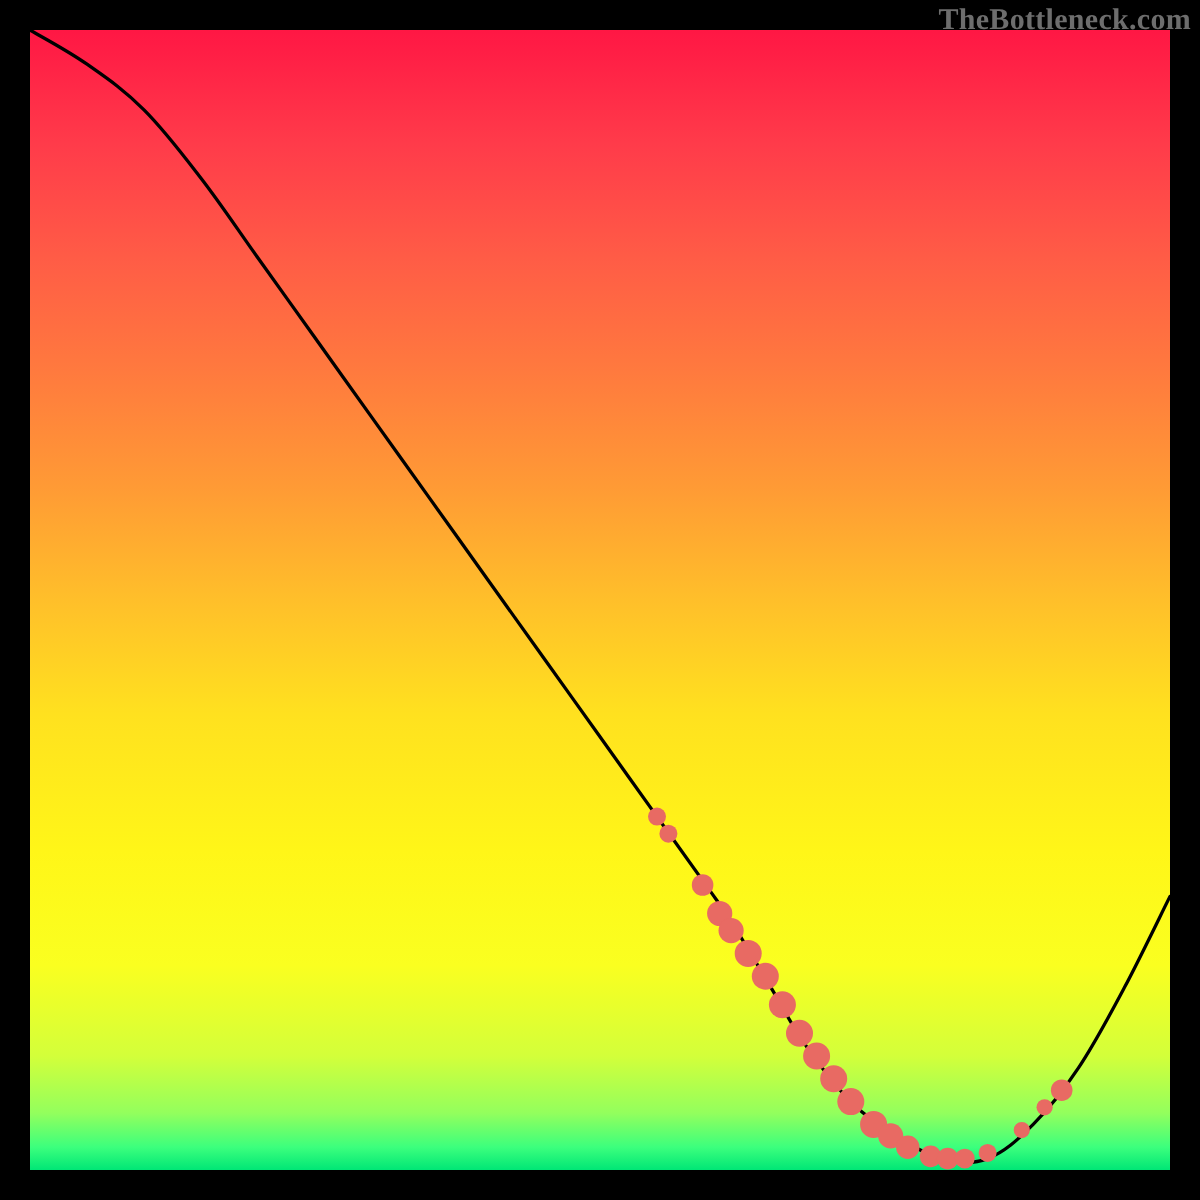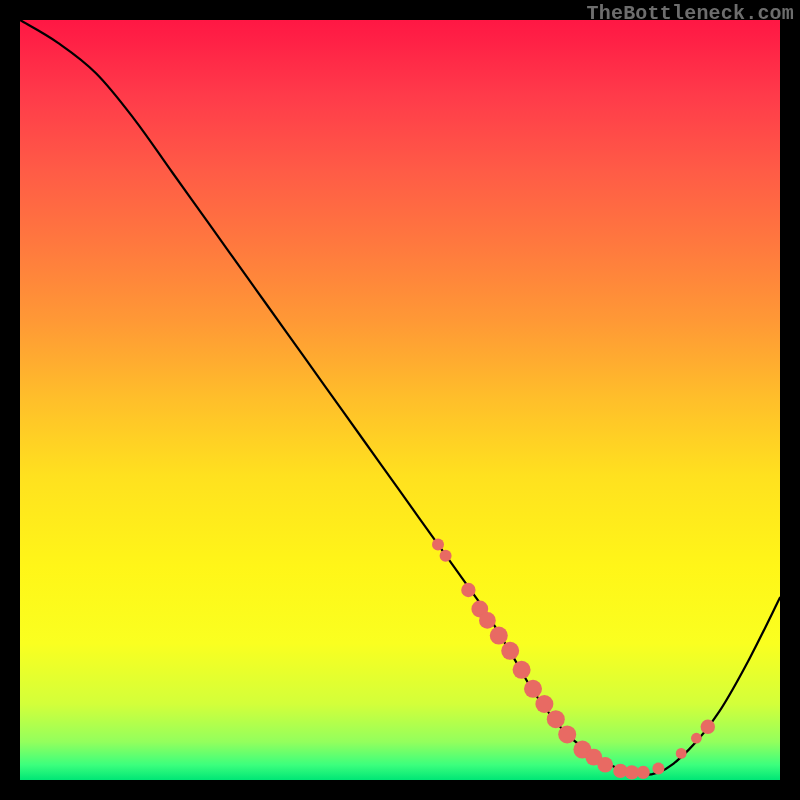--- a/index.html
+++ b/index.html
@@ -59,21 +59,21 @@
     stroke-linejoin: round;
   }
   .marker {
     fill: #e86a63;
     stroke: none;
   }
   .watermark {
     position: absolute;
     top: 2px;
     right: 6px;
-    font-family: Liberation Mono, monospace;
+    font-family: Liberation Serif, serif;
     font-size: 20px;
     font-weight: 600;
     color: #6d6d6d;
     letter-spacing: 0.2px;
     background: transparent;
     user-select: none;
   }
 </style>
 </head>
 <body>

